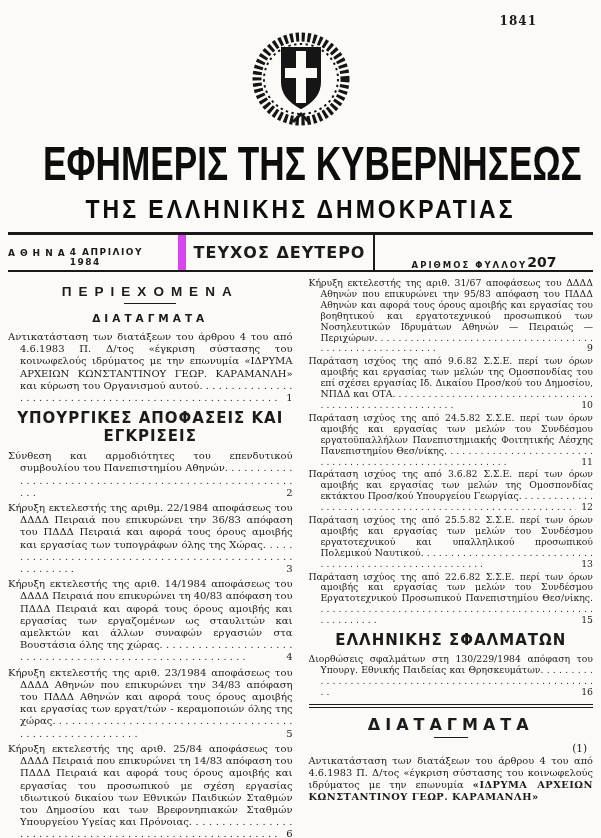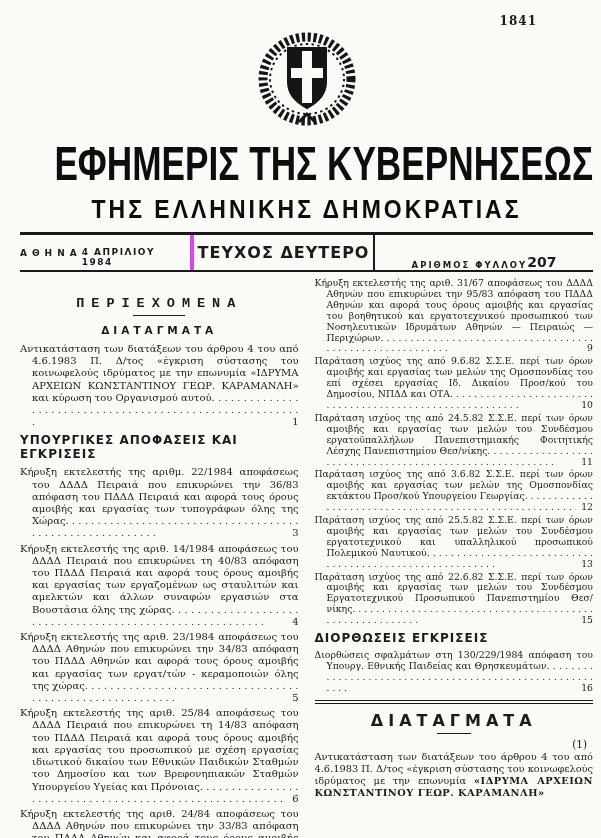--- a/index.html
+++ b/index.html
@@ -4,21 +4,21 @@
 <style>
   * { margin: 0; padding: 0; box-sizing: border-box; }
   html, body { width: 601px; height: 838px; }
   body {
     background: #fbfaf6;
     color: #1b1b1b;
     font-family: "DejaVu Serif", serif;
     overflow: hidden;
     position: relative;
   }
-  .page { width: 601px; height: 838px; padding: 12px 8px 0 20px; position: relative; border-radius: 29px; }
+  .page { width: 601px; height: 838px; padding: 12px 8px 0 8px; position: relative; border-radius: 29px; }
 
   .page-number {
     position: absolute; top: 14px; right: 64px;
     font-size: 12px; font-weight: bold; letter-spacing: 1px;
     font-family: "DejaVu Serif", serif;
   }
 
   .emblem { width: 100%; text-align: center; margin-top: 18px; }
   .emblem svg { display: inline-block; }
 
@@ -41,43 +41,43 @@
 
   .info-bar {
     margin-top: 10px;
     border-top: 3px solid #191919;
     border-bottom: 2px solid #191919;
     display: flex; align-items: stretch; height: 40px;
     font-family: "DejaVu Sans", sans-serif;
   }
   .info-bar .cell { display: flex; flex-direction: row; justify-content: center; align-items: center; }
   .cell.c1 { flex: 0 0 170px; }
-  .cell.c2 { flex: 1 1 auto; border-left: 4px solid #d946ef; border-right: 2px solid #191919; }
+  .cell.c2 { flex: 1 1 auto; border-left: 8px solid #d946ef; border-right: 2px solid #191919; }
   .cell.c3 { flex: 0 0 218px; align-items: flex-end; }
   .c1 .place { font-size: 9px; font-weight: bold; letter-spacing: 5px; }
   .c1 .date  { font-size: 9px; font-weight: bold; letter-spacing: 1.5px; margin-top: 8px; }
   .c2 .issue { font-size: 16px; font-weight: 600; letter-spacing: 1px; }
   .c3 .lbl   { font-size: 8.5px; font-weight: bold; letter-spacing: 2px; }
   .c3 .num   { font-size: 14px; font-weight: bold; margin-top: 1px; }
 
   .columns { display: flex; gap: 16px; margin-top: 6px; }
   .col { flex: 1 1 0; min-width: 0; }
 
   .toc-title {
-    text-align: center; font-family: Liberation Mono, monospace;
-    font-weight: bold; font-size: 13.5px; letter-spacing: 7px; margin-top: 18px;
+    text-align: center; font-family: Liberation Sans, sans-serif;
+    font-weight: bold; font-size: 13.5px; letter-spacing: 7px; margin-top: 6px;
   }
   .toc-rule { width: 52px; border-top: 1.5px solid #1b1b1b; margin: 4px auto 8px auto; }
   .toc-sec {
     text-align: center; font-family: "DejaVu Sans", sans-serif;
     font-weight: bold; font-size: 10.5px; letter-spacing: 4px; margin: 4px 0 7px 0;
   }
   .toc-sec2 {
-    font-family: "DejaVu Sans", sans-serif;
-    font-weight: bold; font-size: 12px; letter-spacing: 1px; margin: 5px 0 5px 0;
+    text-align: center; font-family: "DejaVu Sans", sans-serif;
+    font-weight: bold; font-size: 15px; letter-spacing: 1px; margin: 5px 0 5px 0;
   }
 
   .toc-item {
     position: relative; overflow: hidden;
     text-align: justify;
     padding-left: 12px; text-indent: -12px;
     margin-bottom: 3px;
   }
   .col.left  .toc-item { font-size: 10px;  line-height: 12.2px; }
   .col.right .toc-item { font-size: 9.3px; line-height: 10.9px; margin-bottom: 2px; }
@@ -148,20 +148,24 @@
       <div class="toc-sec">ΔΙΑΤΑΓΜΑΤΑ</div>
 
       <div class="toc-item">
         <span class="toc-text">Αντικατάσταση των διατάξεων του άρθρου 4 του από 4.6.1983 Π. Δ/τος «έγκριση σύστασης του κοινωφελούς ιδρύματος με την επωνυμία «ΙΔΡΥΜΑ ΑΡΧΕΙΩΝ ΚΩΝΣΤΑΝΤΙΝΟΥ ΓΕΩΡ. ΚΑΡΑΜΑΝΛΗ» και κύρωση του Οργανισμού αυτού.</span>
         <span class="toc-num">1</span>
       </div>
 
       <div class="toc-sec2">ΥΠΟΥΡΓΙΚΕΣ ΑΠΟΦΑΣΕΙΣ ΚΑΙ ΕΓΚΡΙΣΕΙΣ</div>
 
       <div class="toc-item">
+        <span class="toc-text">Σύνθεση και αρμοδιότητες του επενδυτικού συμβουλίου του Πανεπιστημίου Αθηνών.</span>
+        <span class="toc-num">2</span>
+      </div>
+      <div class="toc-item">
         <span class="toc-text">Κήρυξη εκτελεστής της αριθμ. 22/1984 αποφάσεως του ΔΔΔΔ Πειραιά που επικυρώνει την 36/83 απόφαση του ΠΔΔΔ Πειραιά και αφορά τους όρους αμοιβής και εργασίας των τυπογράφων όλης της Χώρας.</span>
         <span class="toc-num">3</span>
       </div>
       <div class="toc-item">
         <span class="toc-text">Κήρυξη εκτελεστής της αριθ. 14/1984 αποφάσεως του ΔΔΔΔ Πειραιά που επικυρώνει τη 40/83 απόφαση του ΠΔΔΔ Πειραιά και αφορά τους όρους αμοιβής και εργασίας των εργαζομένων ως σταυλιτών και αμελκτών και άλλων συναφών εργασιών στα Βουστάσια όλης της χώρας.</span>
         <span class="toc-num">4</span>
       </div>
       <div class="toc-item">
         <span class="toc-text">Κήρυξη εκτελεστής της αριθ. 23/1984 αποφάσεως του ΔΔΔΔ Αθηνών που επικυρώνει την 34/83 απόφαση του ΠΔΔΔ Αθηνών και αφορά τους όρους αμοιβής και εργασίας των εργατ/τών - κεραμοποιών όλης της χώρας.</span>
         <span class="toc-num">5</span>
@@ -196,21 +200,21 @@
       </div>
       <div class="toc-item">
         <span class="toc-text">Παράταση ισχύος της από 25.5.82 Σ.Σ.Ε. περί των όρων αμοιβής και εργασίας των μελών του Συνδέσμου εργατοτεχνικού και υπαλληλικού προσωπικού Πολεμικού Ναυτικού.</span>
         <span class="toc-num">13</span>
       </div>
       <div class="toc-item">
         <span class="toc-text">Παράταση ισχύος της από 22.6.82 Σ.Σ.Ε. περί των όρων αμοιβής και εργασίας των μελών του Συνδέσμου Εργατοτεχνικού Προσωπικού Πανεπιστημίου Θεσ/νίκης.</span>
         <span class="toc-num">15</span>
       </div>
 
-      <div class="toc-sec2">ΔΙΟΡΘΩΣΕΙΣ ΕΓΚΡΙΣΕΙΣ</div>
+      <div class="toc-sec2">ΕΛΛΗΝΙΚΗΣ ΣΦΑΛΜΑΤΩΝ</div>
 
       <div class="toc-item">
         <span class="toc-text">Διορθώσεις σφαλμάτων στη 130/229/1984 απόφαση του Υπουργ. Εθνικής Παιδείας και Θρησκευμάτων.</span>
         <span class="toc-num">16</span>
       </div>
 
       <div class="double-rule"></div>
 
       <div class="decree">
         <div class="decree-title">ΔΙΑΤΑΓΜΑΤΑ</div>

